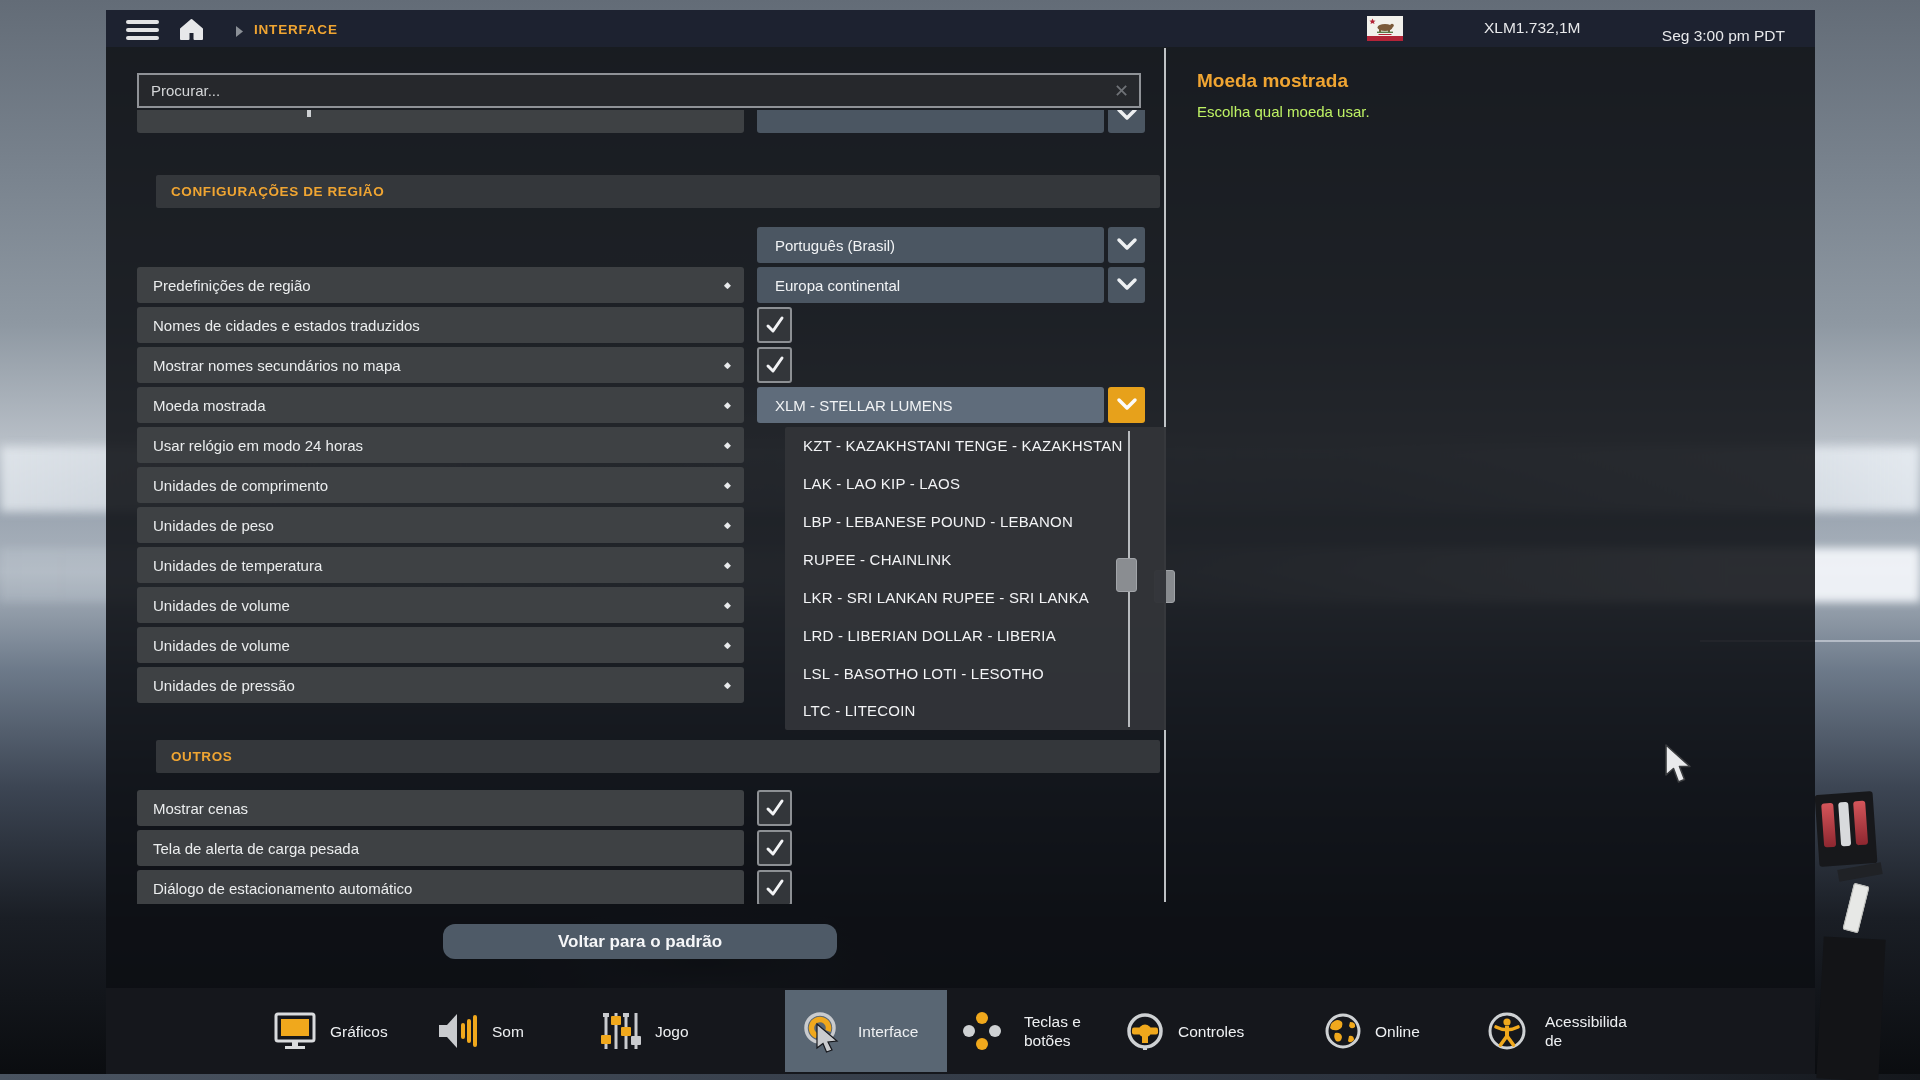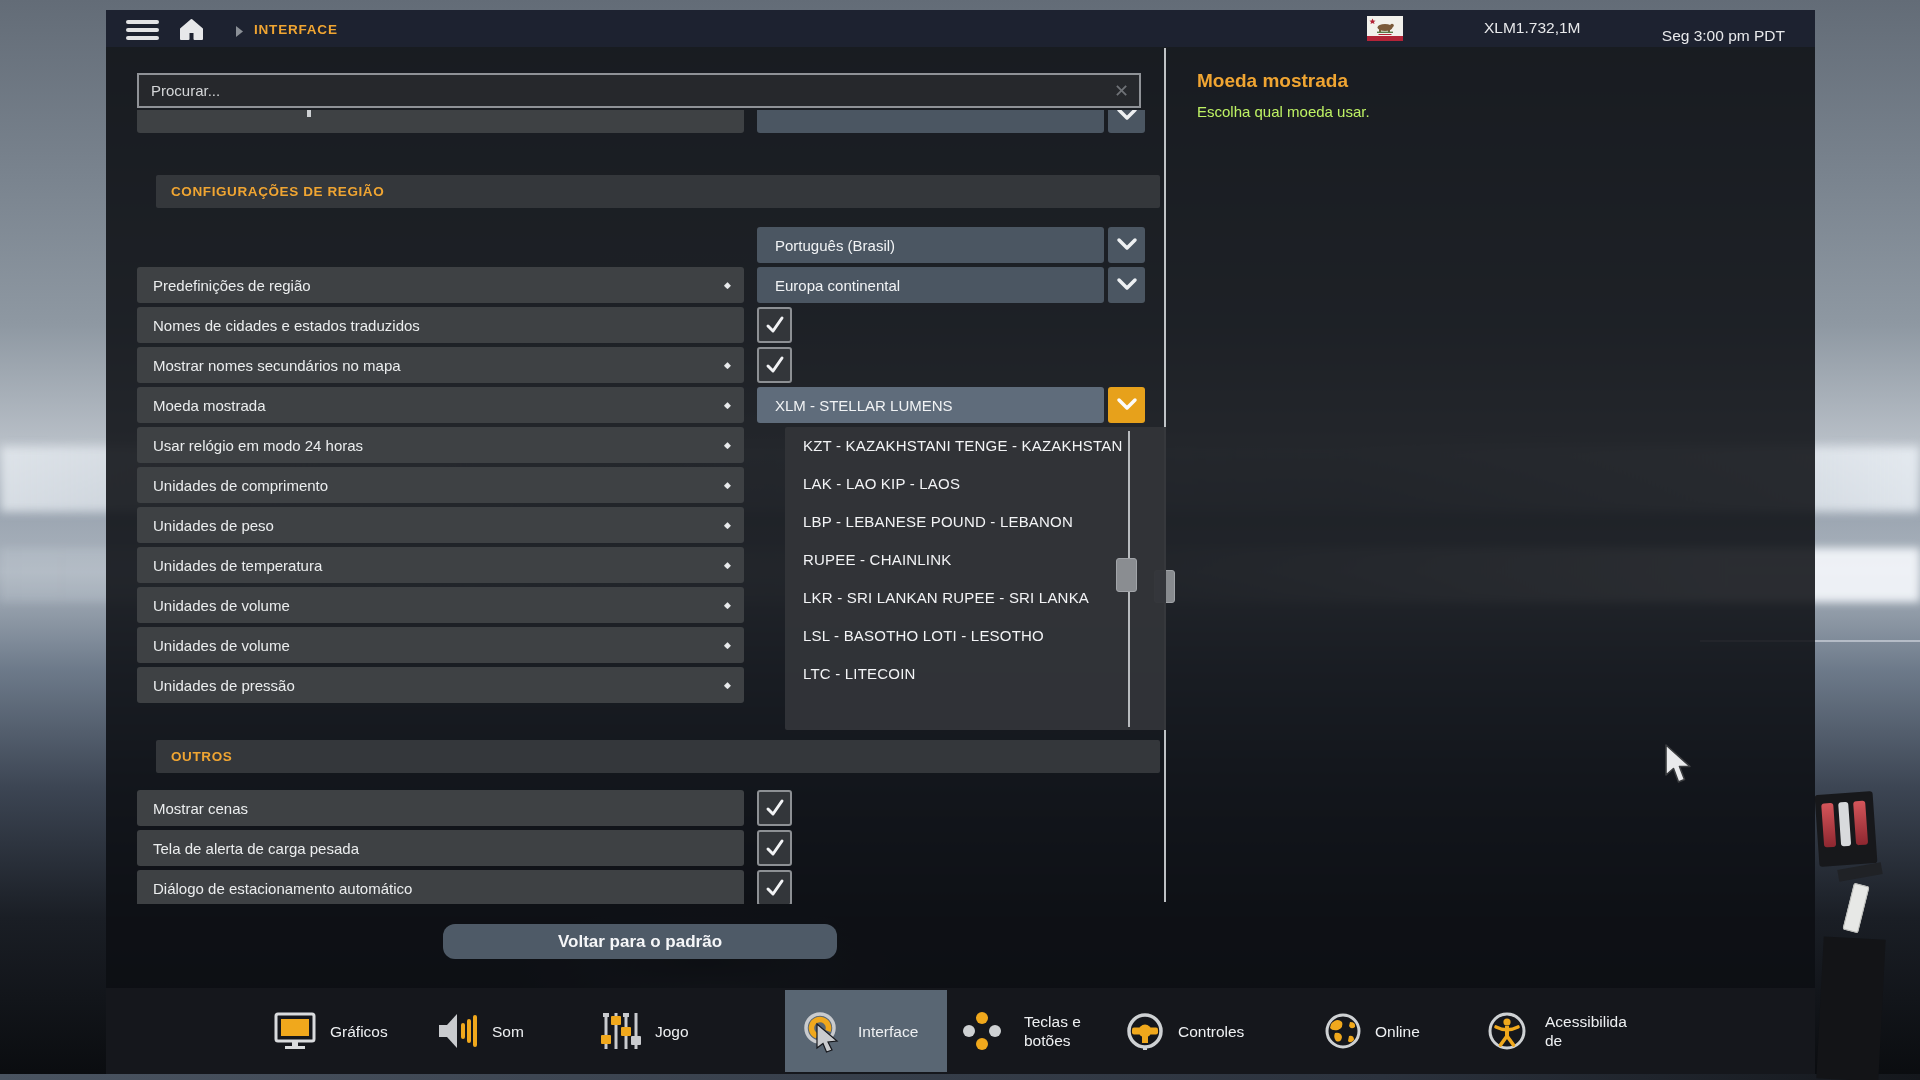--- a/index.html
+++ b/index.html
@@ -274,20 +274,21 @@
       <span class="diamond">◆</span>
       </div>
   </div>
 
   <div class="dd-list">
     <div class="dd-item">KZT - KAZAKHSTANI TENGE - KAZAKHSTAN</div>
     <div class="dd-item">LAK - LAO KIP - LAOS</div>
     <div class="dd-item">LBP - LEBANESE POUND - LEBANON</div>
     <div class="dd-item">RUPEE - CHAINLINK</div>
     <div class="dd-item">LKR - SRI LANKAN RUPEE - SRI LANKA</div>
+    <div class="dd-item">LRD - LIBERIAN DOLLAR - LIBERIA</div>
     <div class="dd-item">LSL - BASOTHO LOTI - LESOTHO</div>
     <div class="dd-item">LTC - LITECOIN</div>
   </div>
   <div class="dd-track"></div>
   <div class="dd-thumb"></div>
 
   <div class="sec-header" style="top:693px">OUTROS</div>
 
   <div class="row" style="top:743px">
     <div class="row-label">

